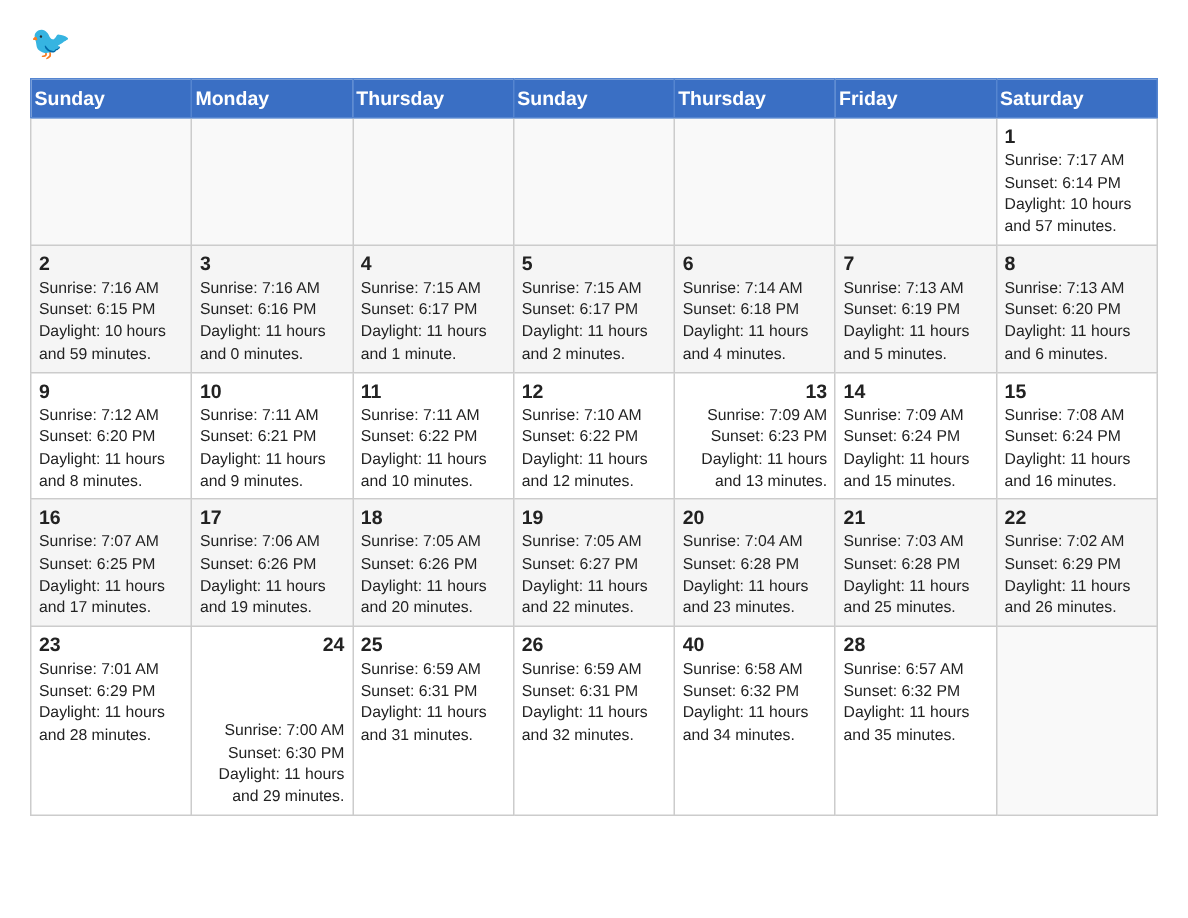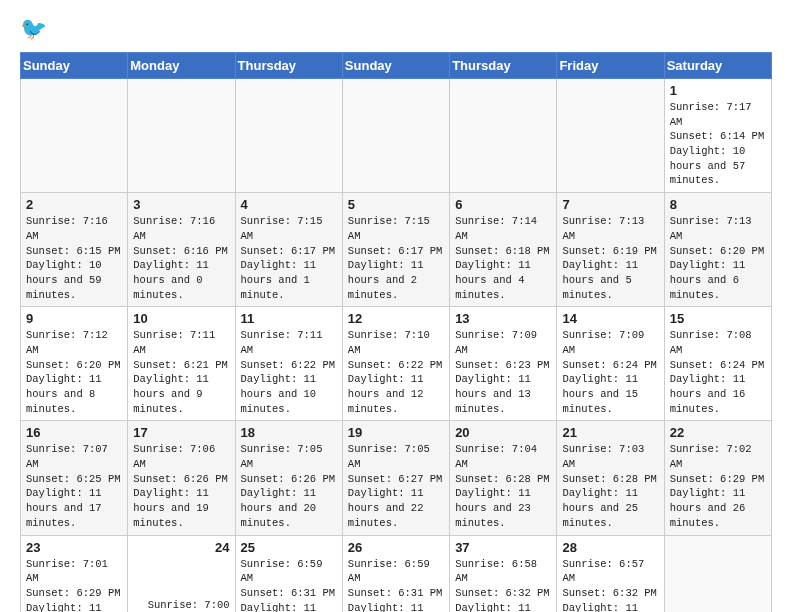--- a/index.html
+++ b/index.html
@@ -84,21 +84,20 @@
     .day-num {
       font-size: 13px;
       font-weight: bold;
       display: block;
       margin-bottom: 2px;
     }
     .day-info {
       font-size: 10.5px;
       color: #222;
       line-height: 1.4;
-      font-family: Liberation Mono, monospace;
     }
     .empty-cell {
       background: #f9f9f9;
     }
   </style>
 </head>
 <body>
 
 <div class="page">
   <div class="header">
@@ -204,21 +203,21 @@
             <div class="day-info" style="white-space: pre-line;">Sunrise: 7:11 AM
 Sunset: 6:22 PM
 Daylight: 11 hours and 10 minutes.</div>
           </td>
           <td style="background: rgb(255, 255, 255);">
             <span class="day-num">12</span>
             <div class="day-info" style="white-space: pre-line;">Sunrise: 7:10 AM
 Sunset: 6:22 PM
 Daylight: 11 hours and 12 minutes.</div>
           </td>
-          <td style="background: rgb(255, 255, 255);">
+          <td style="background: rgb(255, 255, 255); text-align: right;">
             <span class="day-num">13</span>
             <div class="day-info" style="white-space: pre-line;">Sunrise: 7:09 AM
 Sunset: 6:23 PM
 Daylight: 11 hours and 13 minutes.</div>
           </td>
           <td style="background: rgb(255, 255, 255);">
             <span class="day-num">14</span>
             <div class="day-info" style="white-space: pre-line;">Sunrise: 7:09 AM
 Sunset: 6:24 PM
 Daylight: 11 hours and 15 minutes.</div>
@@ -293,21 +292,21 @@
 Sunset: 6:31 PM
 Daylight: 11 hours and 31 minutes.</div>
           </td>
           <td style="background: rgb(255, 255, 255);">
             <span class="day-num">26</span>
             <div class="day-info" style="white-space: pre-line;">Sunrise: 6:59 AM
 Sunset: 6:31 PM
 Daylight: 11 hours and 32 minutes.</div>
           </td>
           <td style="background: rgb(255, 255, 255);">
-            <span class="day-num">37</span>
+            <span class="day-num">40</span>
             <div class="day-info" style="white-space: pre-line;">Sunrise: 6:58 AM
 Sunset: 6:32 PM
 Daylight: 11 hours and 34 minutes.</div>
           </td>
           <td style="background: rgb(255, 255, 255);">
             <span class="day-num">28</span>
             <div class="day-info" style="white-space: pre-line;">Sunrise: 6:57 AM
 Sunset: 6:32 PM
 Daylight: 11 hours and 35 minutes.</div>
           </td>

